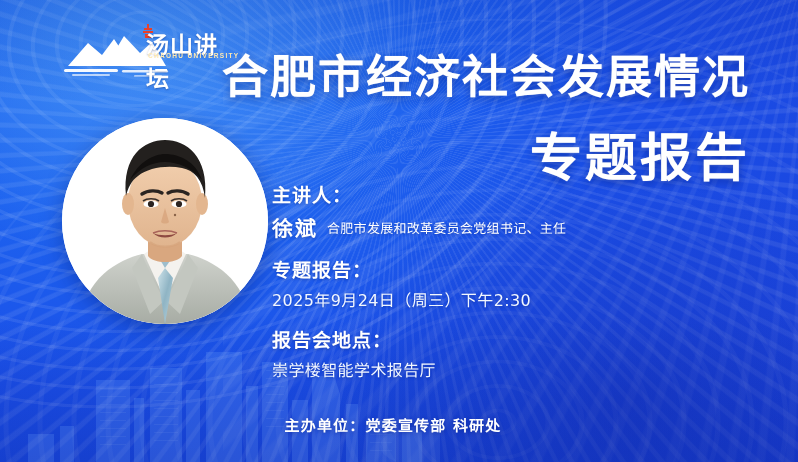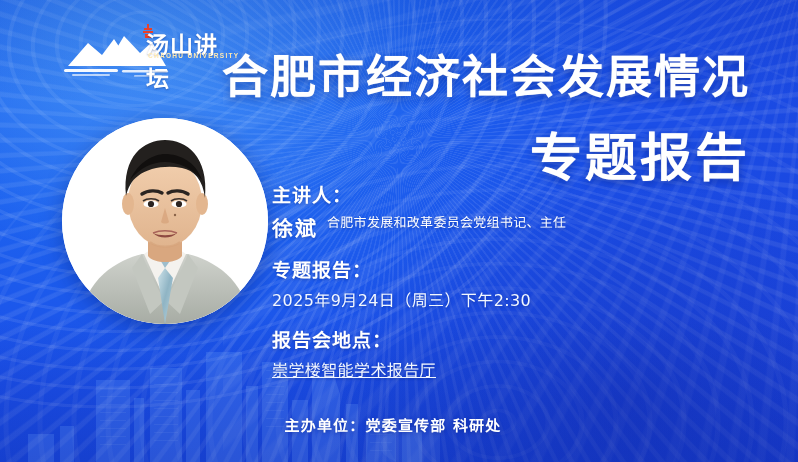--- a/index.html
+++ b/index.html
@@ -145,38 +145,38 @@
   .info{
     position:absolute;left:272px;top:180px;
     width:480px;
   }
   .lbl{
     font-size:19px;font-weight:700;color:#ffffff;letter-spacing:1px;
     font-family:"DejaVu Sans","Liberation Sans",sans-serif;
     text-shadow:0 1px 3px rgba(4,24,110,.40);
     margin:0 0 5px 0;white-space:nowrap;
   }
-  .speaker-row{display:flex;align-items:flex-start;gap:9px;margin-bottom:13px;white-space:nowrap;}
+  .speaker-row{display:flex;align-items:center;gap:9px;margin-bottom:13px;white-space:nowrap;}
   .speaker-name{
     font-size:21px;font-weight:700;color:#ffffff;letter-spacing:2px;
     font-family:"DejaVu Sans","Liberation Sans",sans-serif;
     text-shadow:0 1px 3px rgba(4,24,110,.40);
   }
   .speaker-title{
     font-size:13px;font-weight:400;color:#ffffff;letter-spacing:.3px;
     font-family:"DejaVu Sans","Liberation Sans",sans-serif;
     text-shadow:0 1px 3px rgba(4,24,110,.40);
   }
   .val{
     font-size:16px;font-weight:400;color:#f2f7ff;letter-spacing:.4px;
     font-family:"DejaVu Sans","Liberation Sans",sans-serif;
     text-shadow:0 1px 3px rgba(4,24,110,.40);
     margin:0 0 14px 0;white-space:nowrap;
   }
-  .val.last{margin-bottom:0;text-decoration:underline;}
+  .val.last{margin-bottom:0;}
 
   
   .footer{
     position:absolute;left:0;right:12px;top:414px;
     text-align:center;
     font-size:15px;font-weight:700;color:#ffffff;letter-spacing:1.2px;
     font-family:"DejaVu Sans","Liberation Sans",sans-serif;
     text-shadow:0 1px 4px rgba(4,24,110,.45);
   }
 </style>

